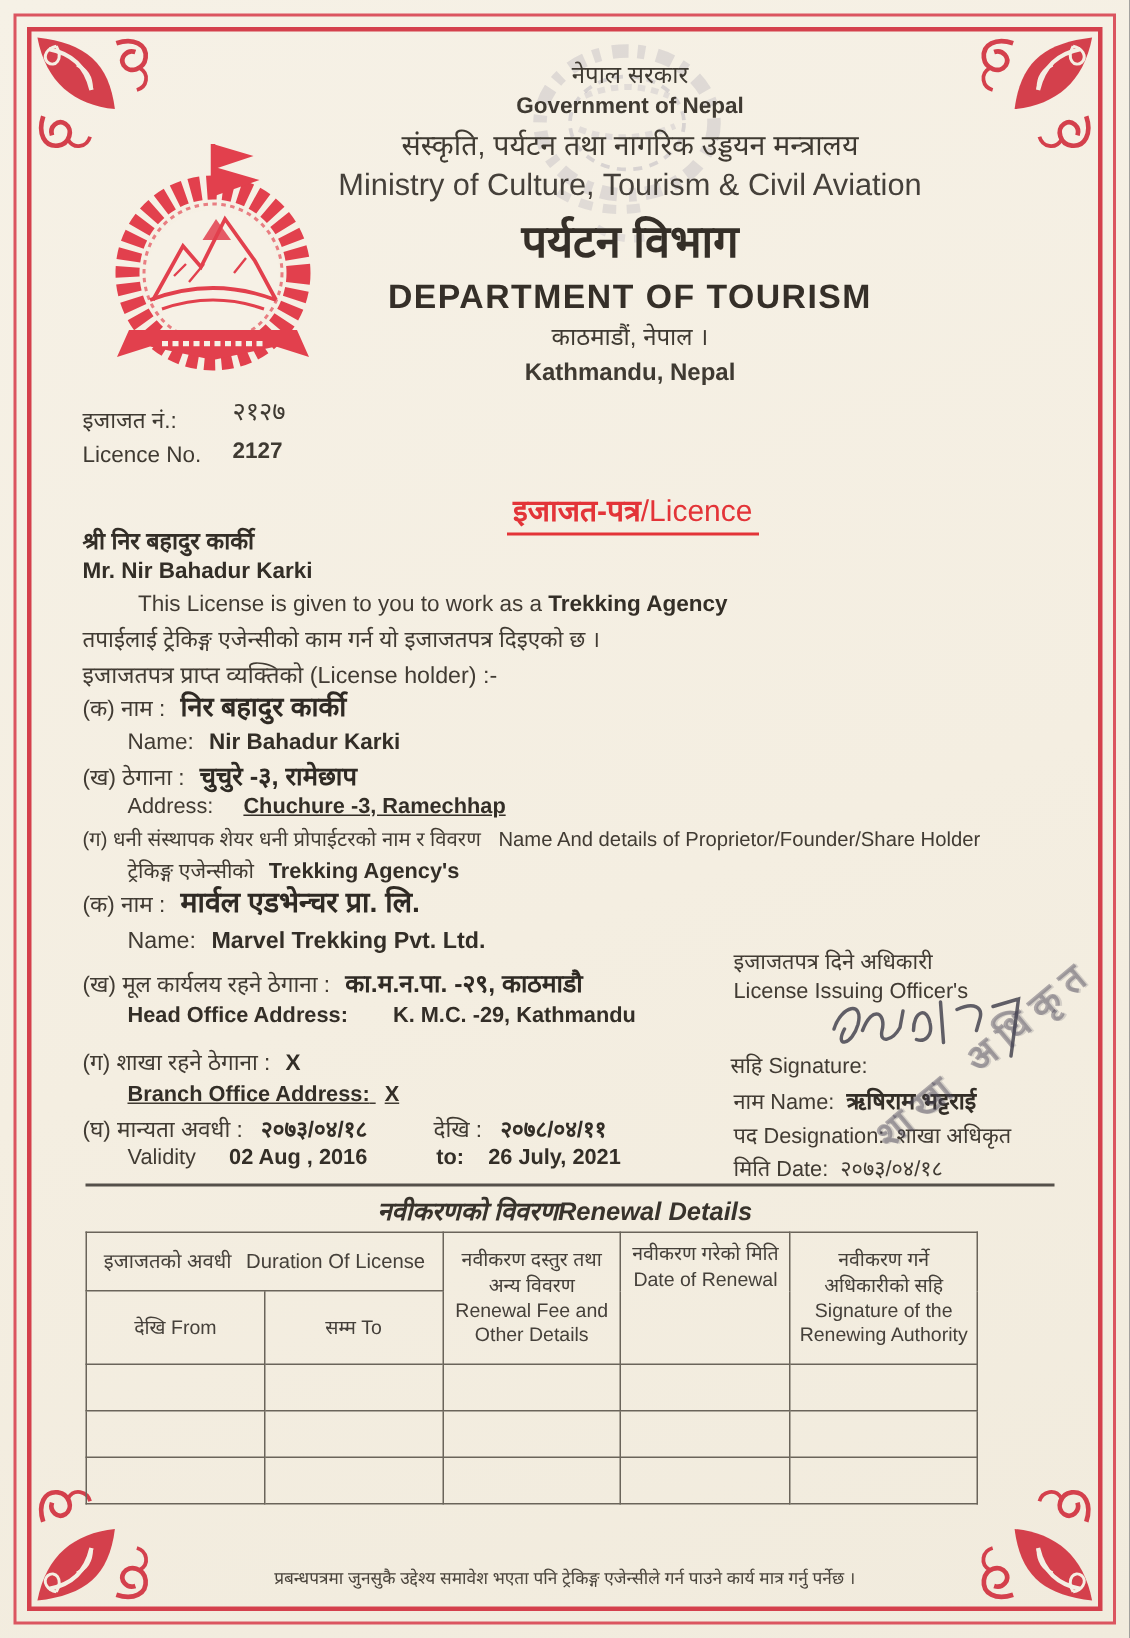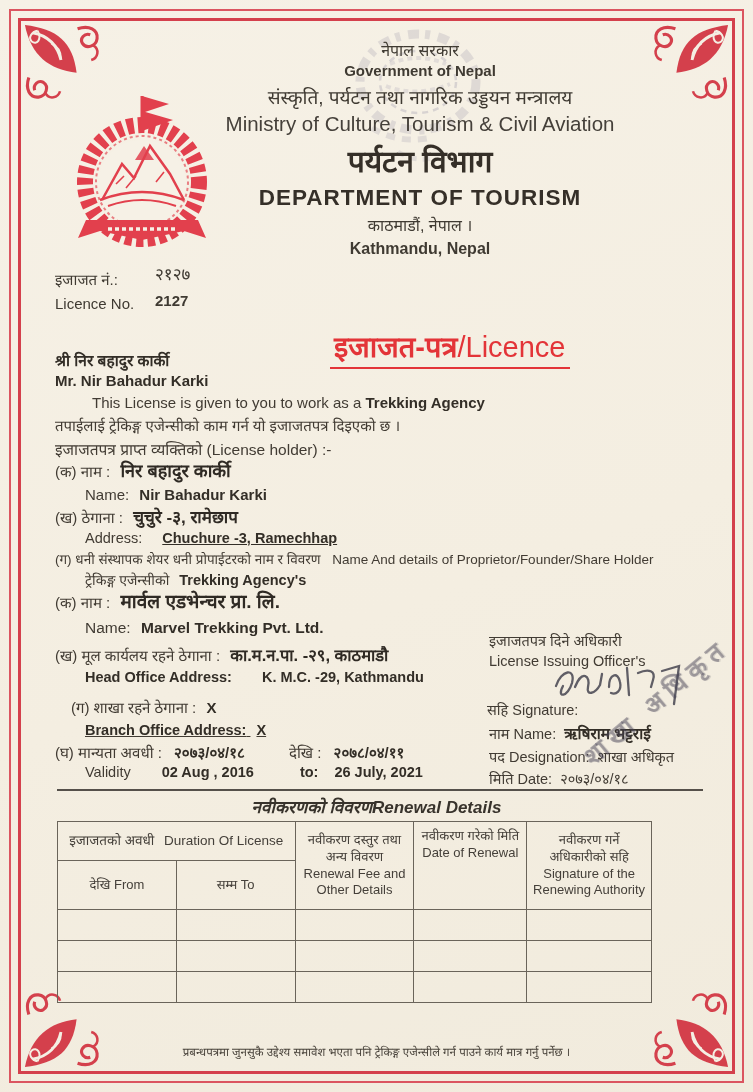--- a/index.html
+++ b/index.html
@@ -29,21 +29,21 @@
   .h-en3 { font-size:22.5px; font-weight:bold; letter-spacing:1px; margin-top:5px; color:#352f28; }
   .h-np4 { font-size:16px; margin-top:7px; }
   .h-en4 { font-size:16px; font-weight:bold; margin-top:4px; }
 
   .licblock { position:absolute; left:55px; top:268px; font-size:15px; }
   .licblock .row { display:flex; align-items:baseline; line-height:1.45; }
   .licblock .lab { width:100px; }
   .licblock .val-np { font-size:17px; transform:translateY(-5px); }
   .licblock .val-en { font-weight:bold; transform:translateY(-3px); }
 
-  .doc-title { position:absolute; left:330px; top:326px; font-size:29px; color:#e33438;
+  .doc-title { position:absolute; left:338px; top:326px; font-size:20px; color:#e33438;
                border-bottom:2.5px solid #e33438; padding:0 4px 2px 4px; white-space:nowrap; }
   .doc-title .np { font-weight:bold; }
 
   .ln { position:absolute; white-space:nowrap; font-size:15px; color:#413b33; }
   .b  { font-weight:bold; color:#332e27; }
   .npbig { font-size:18px; font-weight:bold; color:#2f2a24; }
 
   .officer .ln { font-size:14.5px; }
   .sig-svg { position:absolute; left:548px; top:642px; width:175px; height:70px; }
   .stamp-diag { position:absolute; left:586px; top:742px; transform:rotate(-40deg); transform-origin:0 50%;
@@ -191,37 +191,37 @@
     <span class="b" style="margin-left:6px;">Marvel Trekking Pvt. Ltd.</span>
   </div>
   <div class="ln" style="left:55px; top:643px;">
     <span>(ख) मूल कार्यलय रहने ठेगाना :</span>
     <span class="npbig" style="margin-left:6px; font-size:16.5px;">का.म.न.पा. -२९, काठमाडौ</span>
   </div>
   <div class="ln" style="left:85px; top:669px; font-size:14.5px;text-align:right;">
     <span class="b">Head Office Address:</span>
     <span class="b" style="margin-left:26px;">K. M.C. -29, Kathmandu</span>
   </div>
-  <div class="ln" style="left:55px; top:697px;margin-left:16px;">
+  <div class="ln" style="left:55px; top:697px;">
     <span>(ग) शाखा रहने ठेगाना :</span>
     <span class="b" style="margin-left:6px;">X</span>
   </div>
   <div class="ln" style="left:85px; top:722px; font-size:14.5px;text-decoration:underline;">
     <span class="b">Branch Office Address:</span>
     <span class="b" style="margin-left:6px;">X</span>
   </div>
   <div class="ln" style="left:55px; top:742px;">
     <span>(घ) मान्यता अवधी :</span>
     <span class="b" style="margin-left:8px;">२०७३/०४/१८</span>
     <span style="margin-left:40px;">देखि :</span>
     <span class="b" style="margin-left:8px;">२०७८/०४/११</span>
   </div>
   <div class="ln" style="left:85px; top:764px; font-size:14.5px;">
     <span>Validity</span>
-    <span class="b" style="margin-left:27px;">02 Aug , 2016</span>
+    <span class="b" style="margin-left:18px;">02 Aug , 2016</span>
     <span class="b" style="margin-left:42px;">to:</span>
     <span class="b" style="margin-left:12px;">26 July, 2021</span>
   </div>
 
   <div class="officer">
     <div class="ln" style="left:489px; top:630px;">इजाजतपत्र दिने अधिकारी</div>
     <div class="ln" style="left:489px; top:653px;">License Issuing Officer's</div>
     <div class="ln" style="left:487px; top:699px;">सहि Signature:</div>
     <div class="ln" style="left:489px; top:722px;">
       <span>नाम Name:</span>

